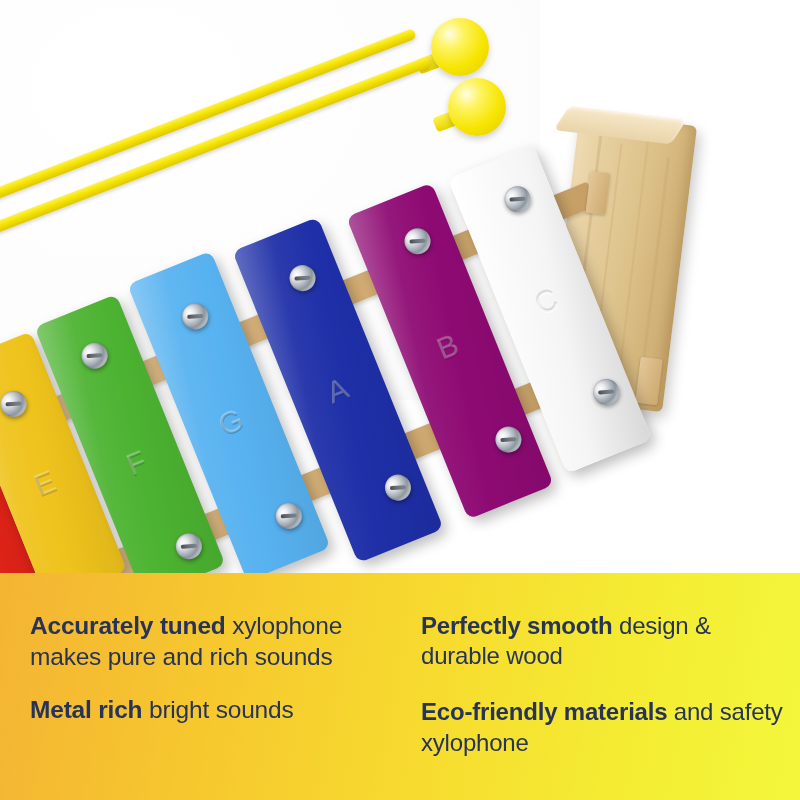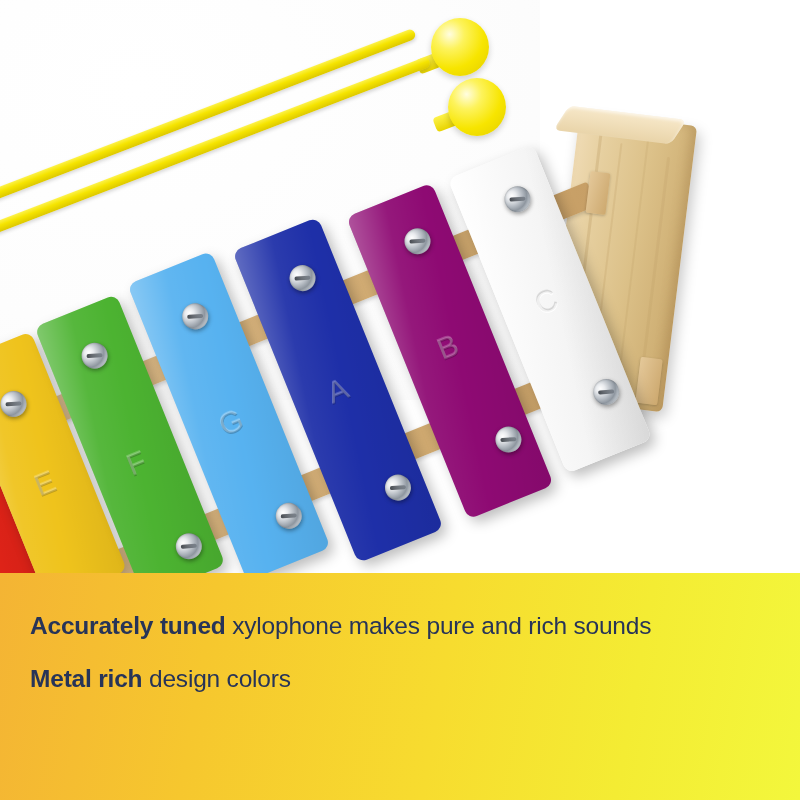--- a/index.html
+++ b/index.html
@@ -173,21 +173,29 @@
   </div>
 
   <div class="banner">
     <div class="banner-cols">
 
       <div class="col left">
         <p class="feat">
           <b>Accurately tuned</b><span> xylophone makes pure and rich sounds</span>
         </p>
         <p class="feat">
-          <b>Metal rich</b><span> design colors</span>
+          <b>Metal rich</b><span> bright sounds</span>
         </p>
       </div>
 
+      <div class="col right">
+        <p class="feat">
+          <b>Perfectly smooth</b><span> design &amp; durable wood</span>
+        </p>
+        <p class="feat">
+          <b>Eco-friendly materials</b><span> and safety xylophone</span>
+        </p>
+      </div>
 
     </div>
   </div>
 
 </div>
 
 </body></html>

